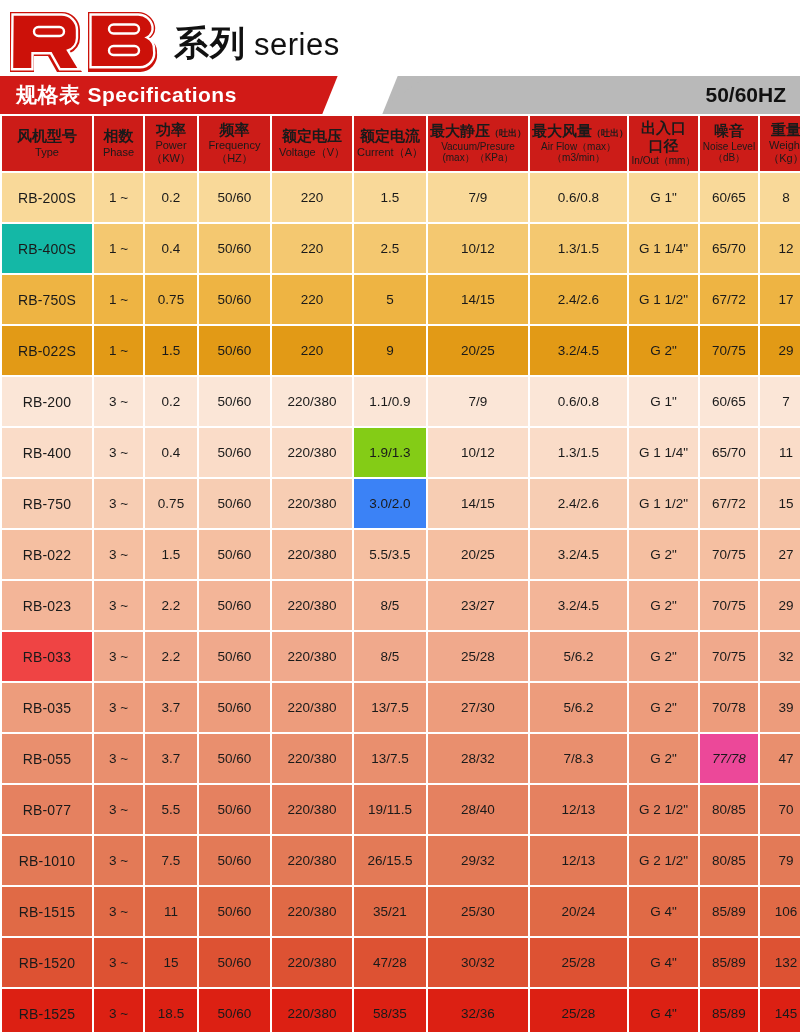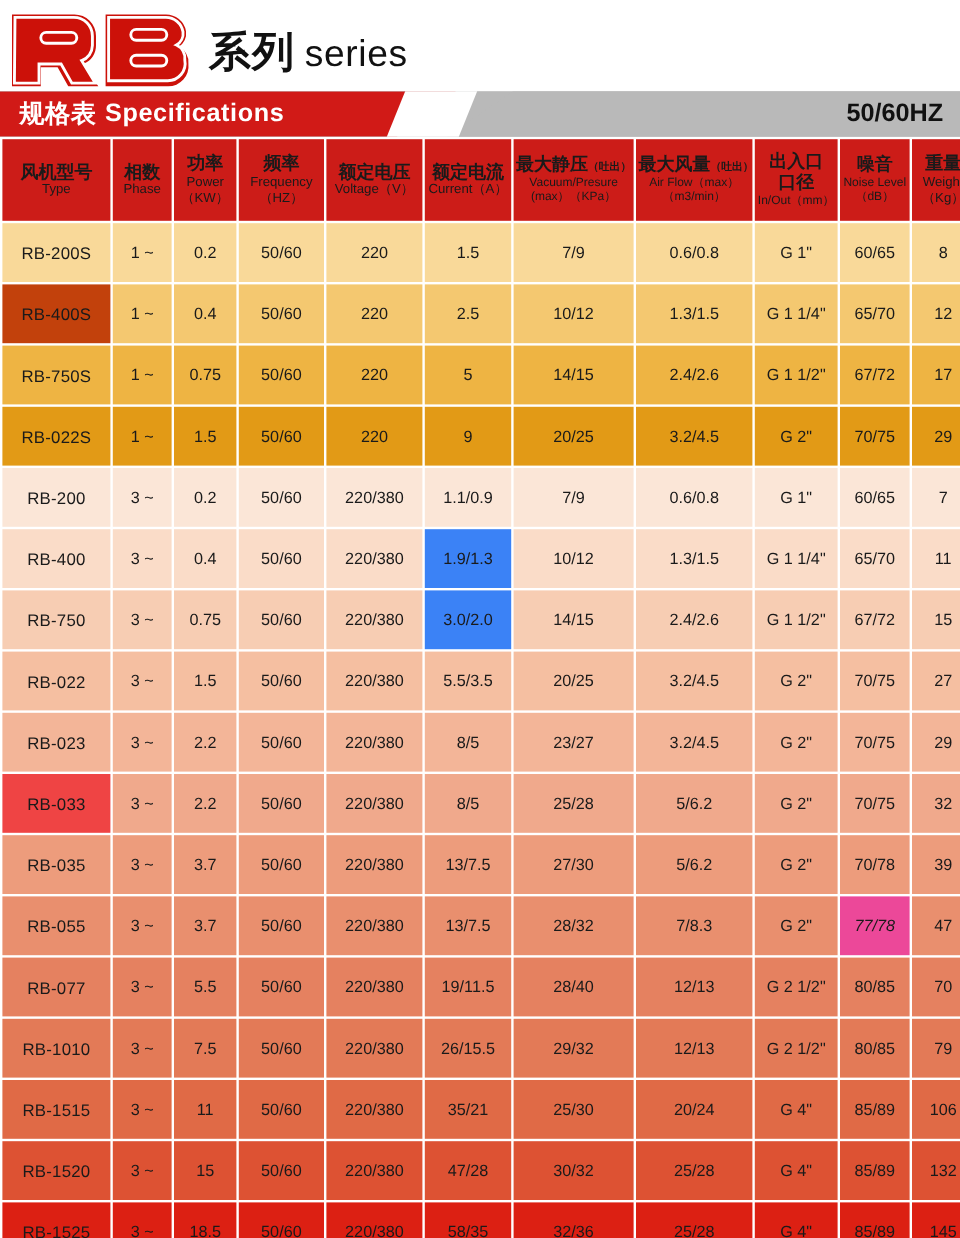--- a/index.html
+++ b/index.html
@@ -102,21 +102,21 @@
     text-align: center;
     vertical-align: middle;
     color: #1a1a1a;
     font-size: 13.5px;
     padding: 0 2px;
   }
   
   thead th {
     background: #cc1c18;
     color: #ffffff;
-    height: 68px;
+    height: 55px;
     padding: 4px 1px;
     line-height: 1.18;
   }
   .h-cn {
     display: block;
     font-family: "DejaVu Sans", sans-serif;
     font-size: 15px;
     font-weight: 700;
     white-space: nowrap;
   }
@@ -261,21 +261,21 @@
           <td style="background: rgb(249, 217, 153);">50/60</td>
           <td style="background: rgb(249, 217, 153);">220</td>
           <td style="background: rgb(249, 217, 153);">1.5</td>
           <td style="background: rgb(249, 217, 153);">7/9</td>
           <td style="background: rgb(249, 217, 153);">0.6/0.8</td>
           <td style="background: rgb(249, 217, 153);">G 1"</td>
           <td style="background: rgb(249, 217, 153);">60/65</td>
           <td style="background: rgb(249, 217, 153);">8</td>
         </tr>
         <tr>
-          <td class="model" style="background: #c2410c;">RB-400S</td>
+          <td class="model" style="background: #14b8a6;">RB-400S</td>
           <td style="background: rgb(244, 200, 112);">1 ~</td>
           <td style="background: rgb(244, 200, 112);">0.4</td>
           <td style="background: rgb(244, 200, 112);">50/60</td>
           <td style="background: rgb(244, 200, 112);">220</td>
           <td style="background: rgb(244, 200, 112);">2.5</td>
           <td style="background: rgb(244, 200, 112);">10/12</td>
           <td style="background: rgb(244, 200, 112);">1.3/1.5</td>
           <td style="background: rgb(244, 200, 112);">G 1 1/4"</td>
           <td style="background: rgb(244, 200, 112);">65/70</td>
           <td style="background: rgb(244, 200, 112);">12</td>
@@ -318,21 +318,21 @@
           <td style="background: rgb(251, 230, 215);">G 1"</td>
           <td style="background: rgb(251, 230, 215);">60/65</td>
           <td style="background: rgb(251, 230, 215);">7</td>
         </tr>
         <tr>
           <td class="model" style="background: rgb(250, 220, 200);">RB-400</td>
           <td style="background: rgb(250, 220, 200);">3 ~</td>
           <td style="background: rgb(250, 220, 200);">0.4</td>
           <td style="background: rgb(250, 220, 200);">50/60</td>
           <td style="background: rgb(250, 220, 200);">220/380</td>
-          <td style="background: #3b82f6;">1.9/1.3</td>
+          <td style="background: #84cc16;">1.9/1.3</td>
           <td style="background: rgb(250, 220, 200);">10/12</td>
           <td style="background: rgb(250, 220, 200);">1.3/1.5</td>
           <td style="background: rgb(250, 220, 200);">G 1 1/4"</td>
           <td style="background: rgb(250, 220, 200);">65/70</td>
           <td style="background: rgb(250, 220, 200);">11</td>
         </tr>
         <tr>
           <td class="model" style="background: rgb(247, 205, 179);">RB-750</td>
           <td style="background: rgb(247, 205, 179);">3 ~</td>
           <td style="background: rgb(247, 205, 179);">0.75</td>

